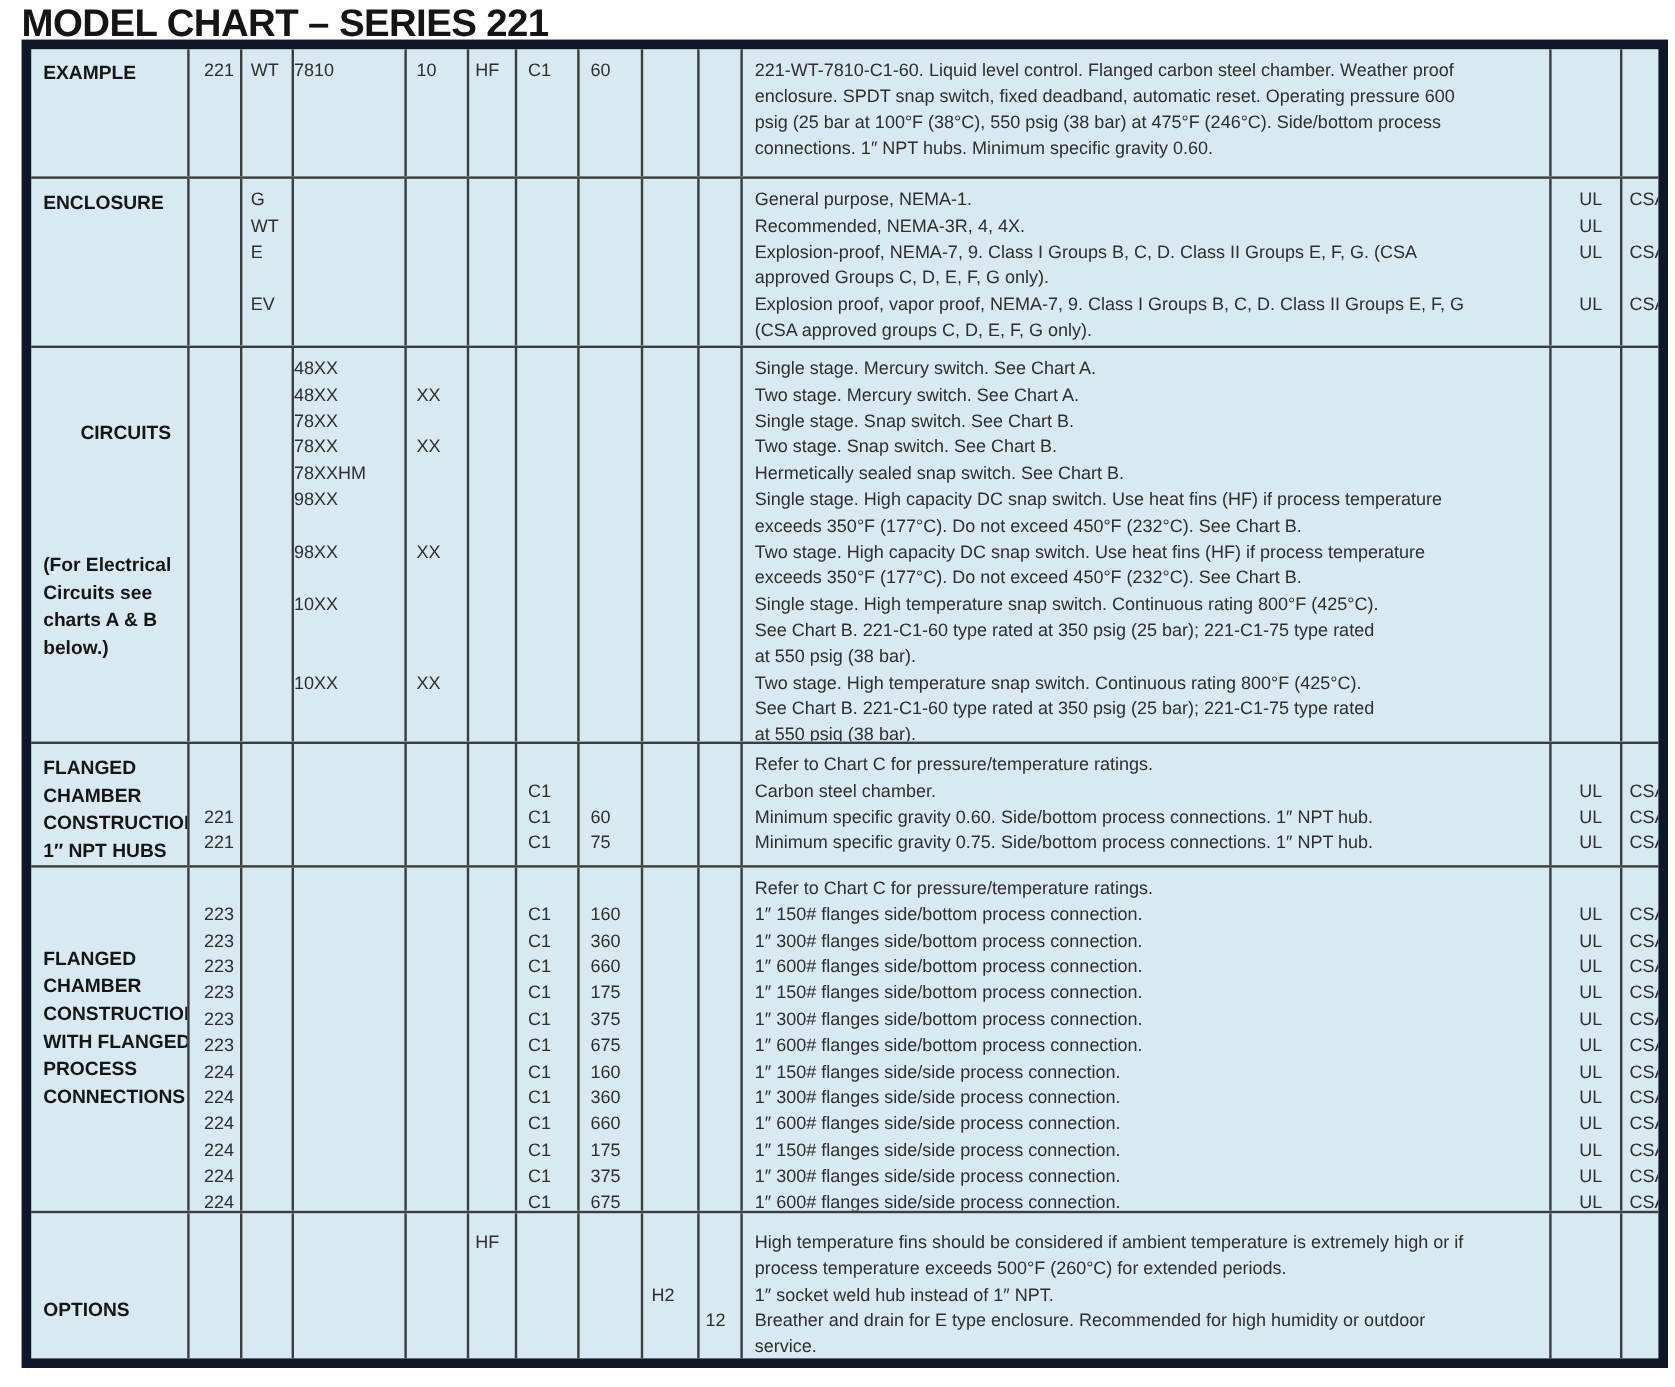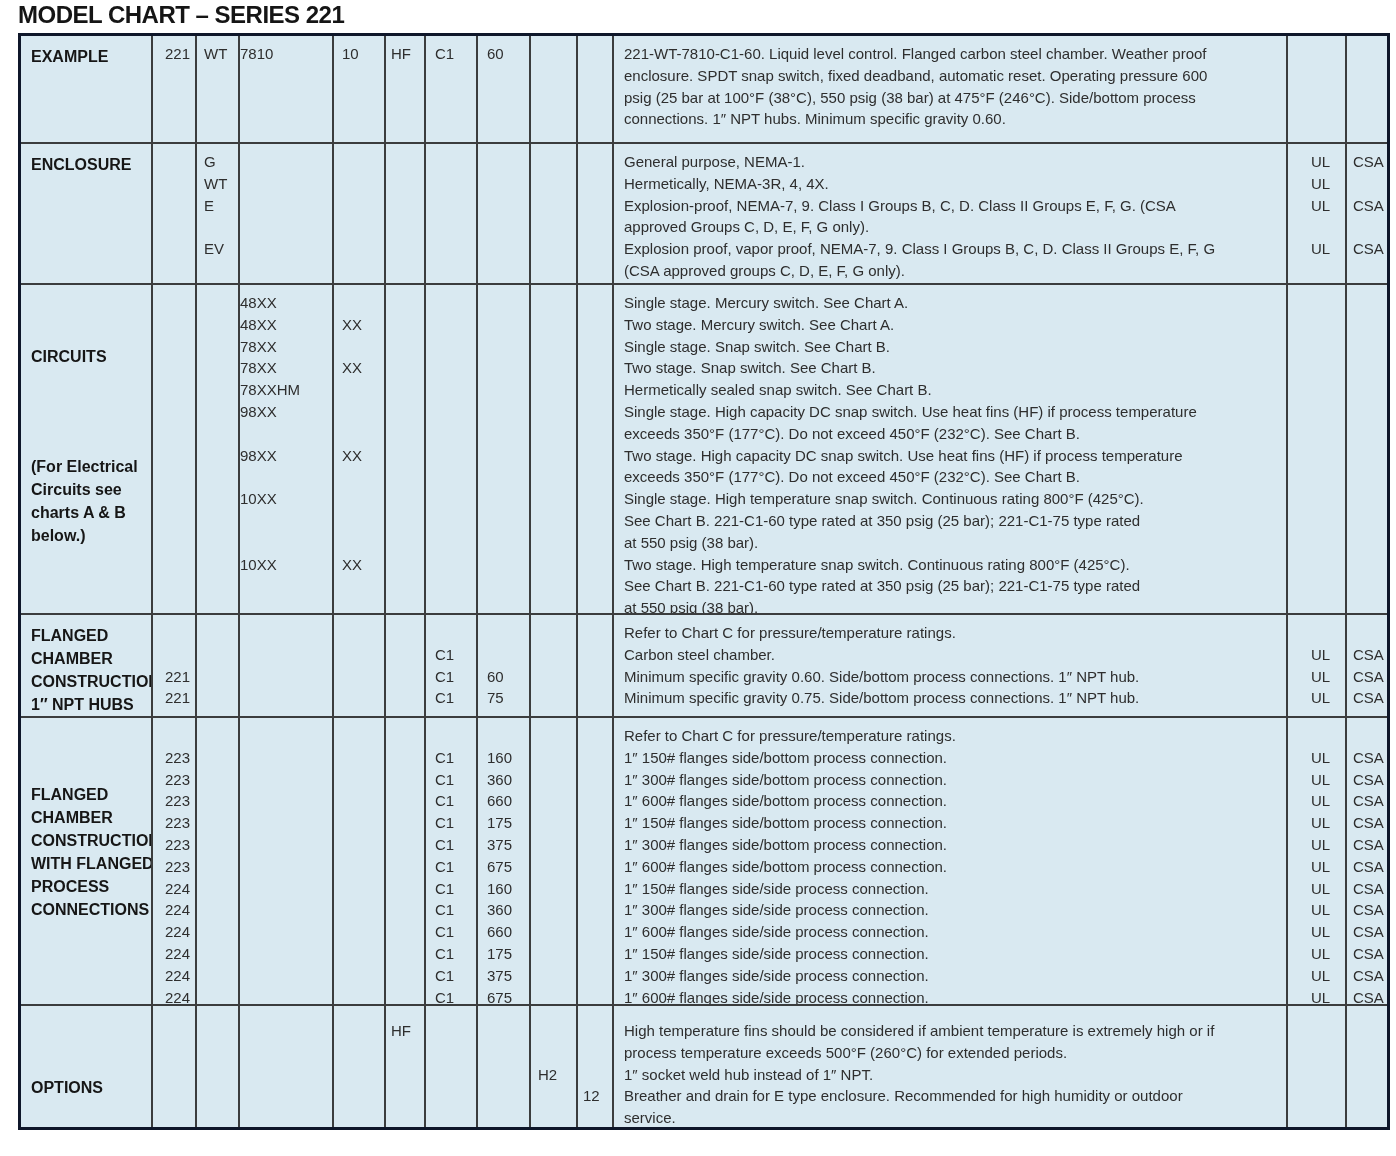--- a/index.html
+++ b/index.html
@@ -1,36 +1,36 @@
 <!DOCTYPE html>
 <html><head>
 <meta charset="utf-8">
 <style>
   html,body{margin:0;padding:0;background:#ffffff;}
   .page{position:relative;width:1396px;height:1156px;background:#ffffff;
         font-family:"Liberation Sans","DejaVu Sans",sans-serif;}
-  .title{position:absolute;left:18px;top:1px;margin:0;font-size:24px;font-weight:bold;
+  .title{position:absolute;left:18px;top:1px;margin:0;font-size:32px;font-weight:bold;
          letter-spacing:-0.5px;color:#151515;white-space:nowrap;}
   .mtable{position:absolute;left:18px;top:33px;width:1372px;box-sizing:border-box;
-          border:3px solid #0f172a;background:#d9e9f1;}
+          border:8px solid #0f172a;background:#d9e9f1;}
   .section{display:flex;box-sizing:border-box;overflow:hidden;}
   .section + .section{border-top:2px solid #3b3d3e;}
   .s0{height:106px}.s1{height:141px}.s2{height:330px}.s3{height:103px}.s4{height:288px}.s5{height:123px}
   .col{box-sizing:border-box;flex:none;border-right:2px solid #3b3d3e;padding-top:7px;overflow:hidden;}
   .col:last-child{border-right:none;}
   .label-col{width:132px;padding-top:9px;padding-left:10px;}
   .label-line{font-size:16px;font-weight:bold;color:#161616;line-height:23px;white-space:nowrap;}
   .cc0{width:44px;padding-left:12px}.cc1{width:43px;padding-left:7px}.cc2{width:94px;padding-left:0}
   .cc3{width:52px;padding-left:8px}.cc4{width:40px;padding-left:5px}.cc5{width:52px;padding-left:9px}
   .cc6{width:53px;padding-left:9px}.cc7{width:47px;padding-left:7px}.cc8{width:36px;padding-left:5px}
   .desc-col{width:674px;padding-left:10px;}
   .ul-col{width:43px;padding-left:7px;margin-left:16px;}
   .csa-col{width:54px;padding-left:6px;}
   .line{height:21.8px;line-height:21.8px;font-size:15px;color:#2e2e2e;white-space:nowrap;}
-  .s2 .label-block-0{margin-top:51px;}
+  .s2 .label-block-0{margin-top:51px;margin-left:31px;}
   .s2 .label-block-1{margin-top:87px;}
   .s4 .label-block-0{margin-top:56px;}
   .s5 .label-block-0{margin-top:56px;}
   .s5 .col{padding-top:14px;}
   .s5 .label-col{padding-top:14px;}
 </style>
 </head>
 <body>
 
 <div class="page">
@@ -188,21 +188,21 @@
         <div class="col code-col cc8">
           <div class="line">&nbsp;</div>
           <div class="line">&nbsp;</div>
           <div class="line">&nbsp;</div>
           <div class="line">&nbsp;</div>
           <div class="line">&nbsp;</div>
           <div class="line">&nbsp;</div>
         </div>
         <div class="col desc-col">
           <div class="line">General purpose, NEMA-1.</div>
-          <div class="line">Hermetically, NEMA-3R, 4, 4X.</div>
+          <div class="line">Recommended, NEMA-3R, 4, 4X.</div>
           <div class="line">Explosion-proof, NEMA-7, 9. Class I Groups B, C, D. Class II Groups E, F, G. (CSA</div>
           <div class="line">approved Groups C, D, E, F, G only).</div>
           <div class="line">Explosion proof, vapor proof, NEMA-7, 9. Class I Groups B, C, D. Class II Groups E, F, G</div>
           <div class="line">(CSA approved groups C, D, E, F, G only).</div>
         </div>
         <div class="col ul-col">
           <div class="line">UL</div>
           <div class="line">UL</div>
           <div class="line">UL</div>
           <div class="line">&nbsp;</div>

